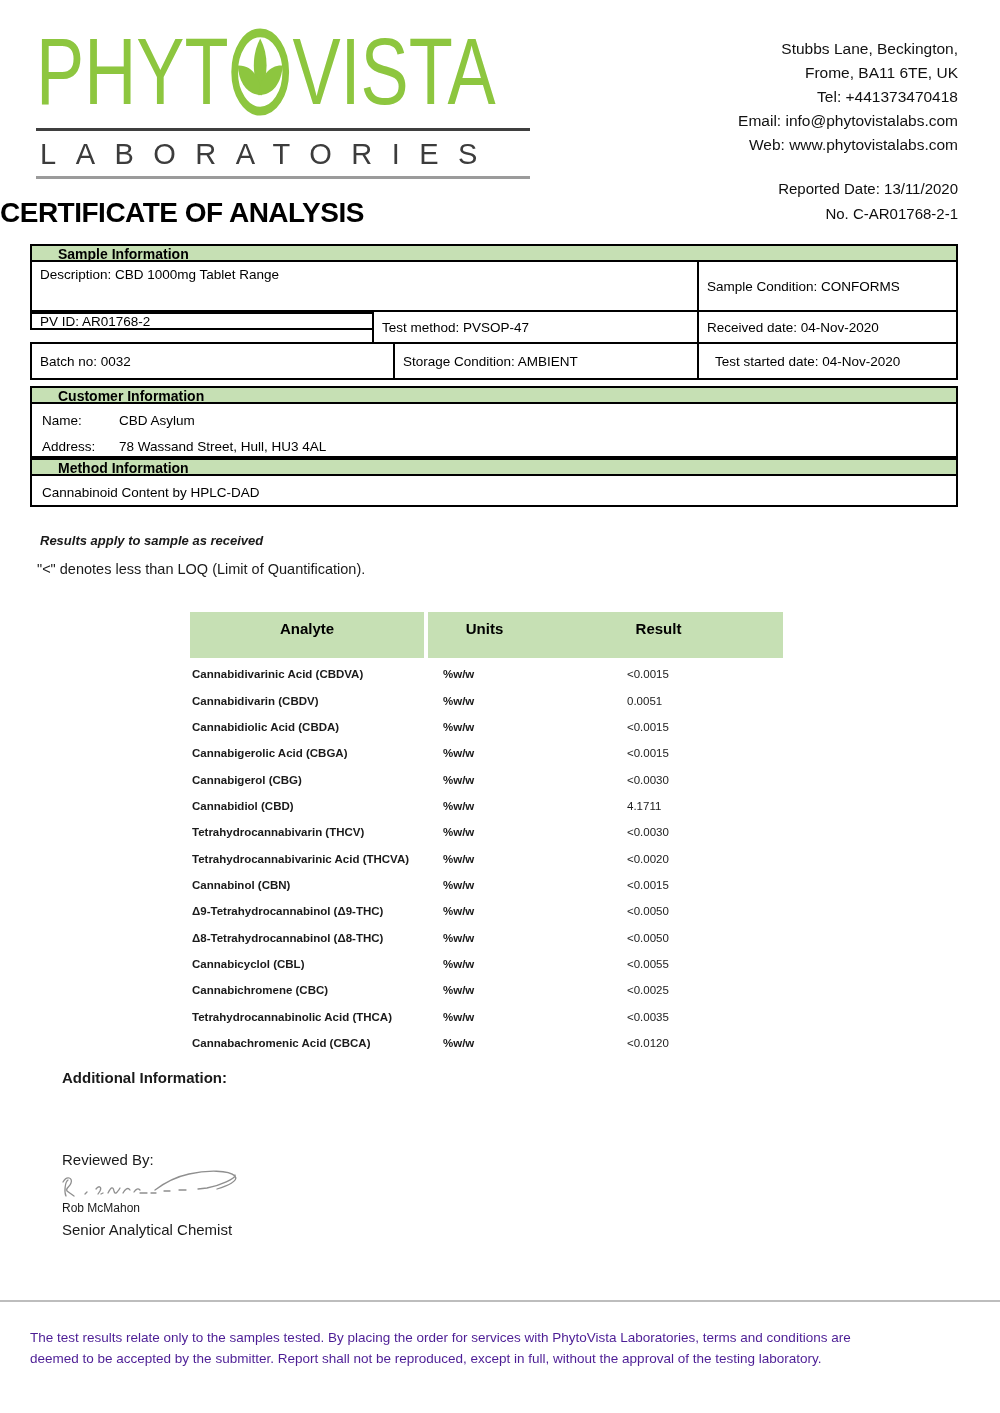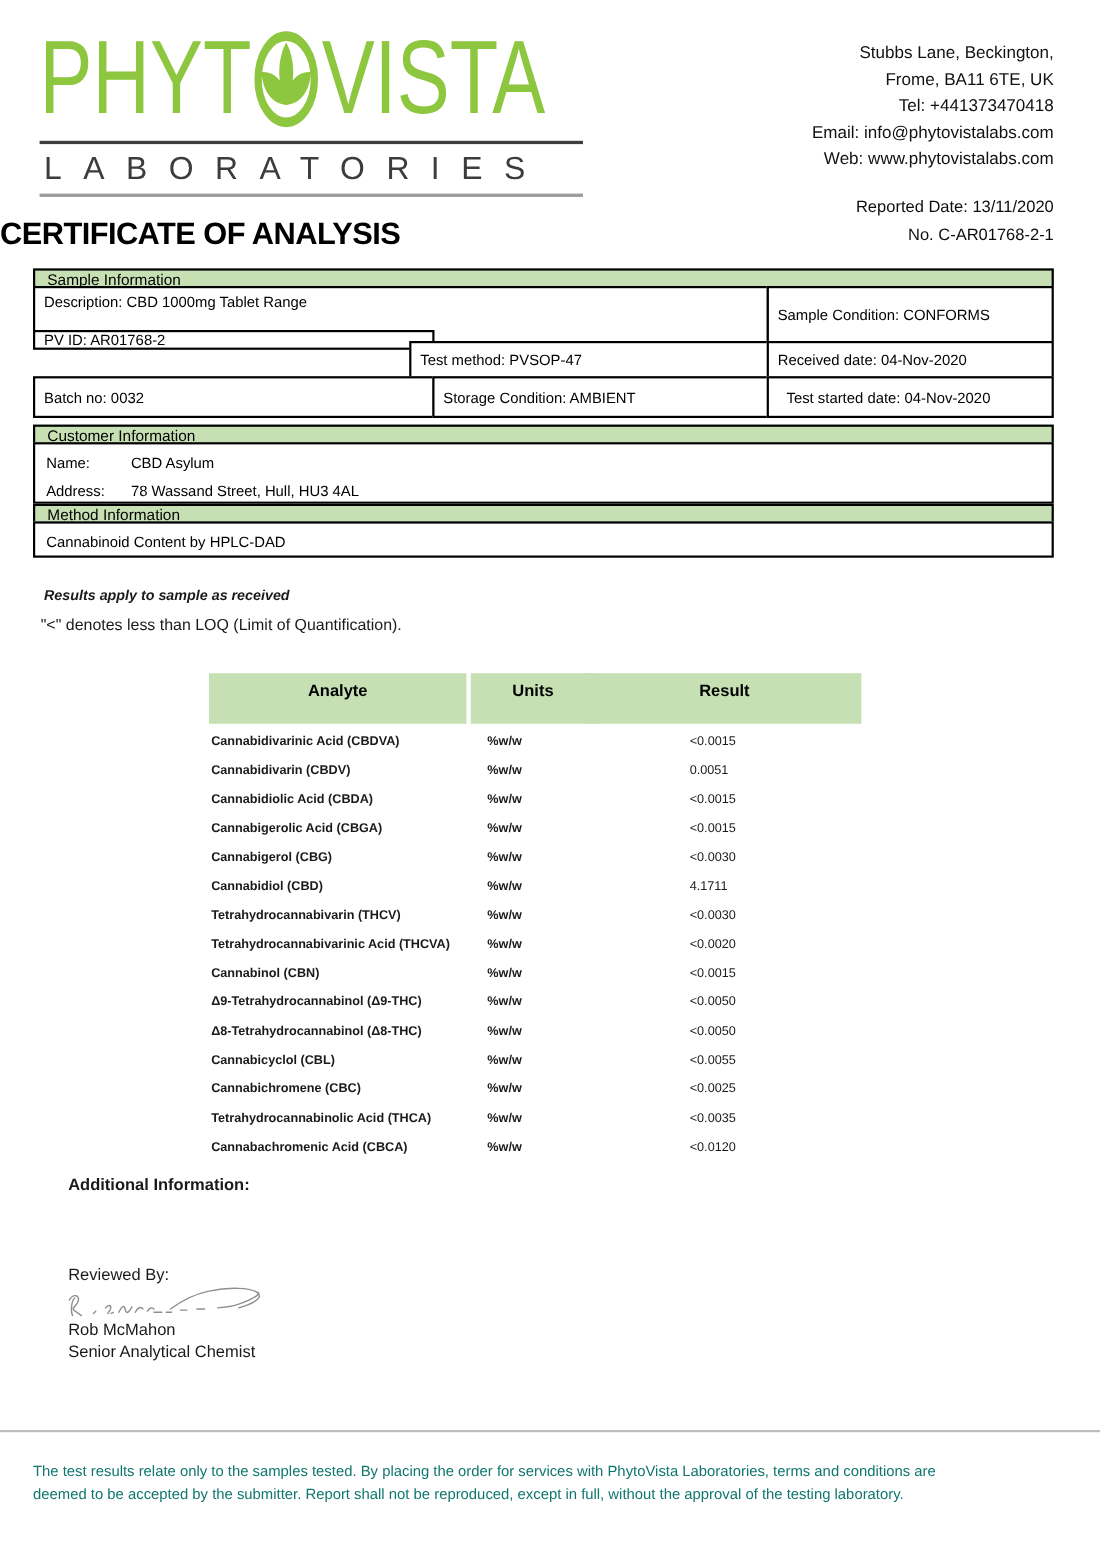--- a/index.html
+++ b/index.html
@@ -30,21 +30,21 @@
 
   
   .reported  { right:42px; top:180px; font-size:15px; color:#0d0d0d; }
   .coa-no    { right:42px; top:205px; font-size:15px; color:#0d0d0d; }
   .coa-title { left:0; top:197px; width:912px; text-align:left;
                font-size:28px; font-weight:bold; letter-spacing:-0.5px; color:#000; }
 
   
   .bar {
     background:var(--header-bar-green,#c6e0b4); border:2px solid #000;
-    font-weight:normal; font-size:14px; padding:0 0 0 11px; line-height:16px; color:#000;
+    font-weight:bold; font-size:14px; padding:0 0 0 26px; line-height:16px; color:#000;
   }
   .cell { border:2px solid #000; background:#fff; font-size:13.5px; color:#000; }
   .cell .pad { padding:5px 8px; }
   .vcenter { display:flex; align-items:center; padding:0 8px; }
   .lbl { display:inline-block; min-width:77px; }
 
   
   .note-italic { left:40px; top:533px; font-size:13px; font-weight:bold; font-style:italic; }
   .note-loq    { left:37px; top:561px; font-size:14.5px; }
 
@@ -64,26 +64,26 @@
     height:26.35px; align-items:center; font-size:11.5px;
   }
   .res-row .analyte { font-weight:bold; padding-left:2px; }
   .res-row .units   { font-weight:bold; }
   .res-row .result  { font-weight:normal; }
 
   
   .addl      { left:62px; top:1069px; font-size:15px; font-weight:bold; }
   .reviewed  { left:62px; top:1151px; font-size:15px; }
   .signature { left:58px; top:1166px; }
-  .sig-name  { left:62px; top:1201px; font-size:15px; }
+  .sig-name  { left:62px; top:1201px; font-size:12px; }
   .sig-title { left:62px; top:1221px; font-size:15px; }
 
   
   .footer-rule { left:0; top:1300px; width:1000px; height:2px; background:#bdbdbd; }
-  .footer-text { left:30px; top:1327px; width:945px; font-size:13.5px; line-height:21px; color:#0f766e; }
+  .footer-text { left:30px; top:1327px; width:945px; font-size:13.5px; line-height:21px; color:#4c1d95; }
 </style>
 </head>
 <body>
 
 <div class="abs logo-block">
   <div class="brand">
     <span>PHYT</span>
     <svg class="leaf" viewBox="0 0 100 110" aria-hidden="true">
       <g fill="none" stroke="var(--brand-green,#8dc63f)">
         <ellipse cx="50" cy="55" rx="42" ry="49" stroke-width="11"></ellipse>
@@ -115,21 +115,21 @@
 
 <div class="abs bar" style="left:30px; top:244px; width:928px; height:18px;">Sample Information</div>
 
 <div class="abs cell" style="left:30px; top:260px; width:669px; height:52px;">
   <div class="pad">Description: CBD 1000mg Tablet Range</div>
 </div>
 <div class="abs cell vcenter" style="left:697px; top:260px; width:261px; height:52px;">
   <span>Sample Condition: CONFORMS</span>
 </div>
 
-<div class="abs cell vcenter" style="left:30px; top:300px; width:365px; height:18px;">
+<div class="abs cell vcenter" style="left:30px; top:312px; width:365px; height:18px;">
   <span>PV ID: AR01768-2</span>
 </div>
 <div class="abs cell vcenter" style="left:372px; top:310px; width:366px; height:34px;">
   <span>Test method: PVSOP-47</span>
 </div>
 <div class="abs cell vcenter" style="left:697px; top:310px; width:261px; height:34px;">
   <span>Received date: 04-Nov-2020</span>
 </div>
 
 <div class="abs cell vcenter" style="left:30px; top:342px; width:365px; height:38px;">

